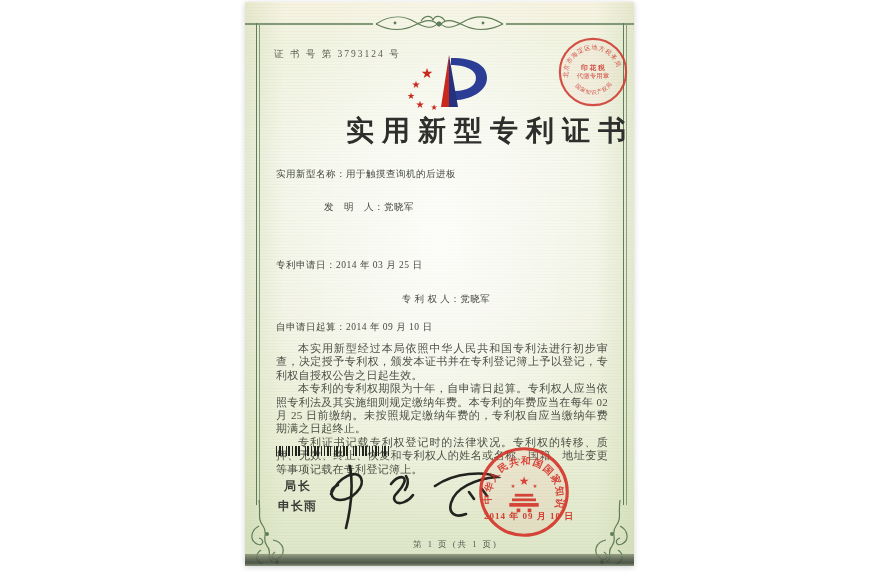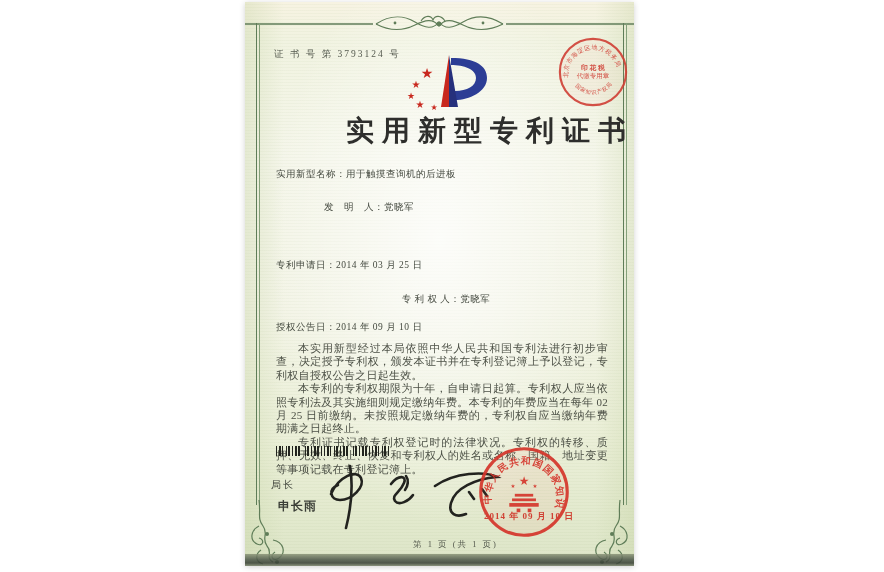--- a/index.html
+++ b/index.html
@@ -71,21 +71,21 @@
   .paras p { text-indent:2em; letter-spacing:0.3px; }
 
   
   .barcode {
     position:absolute; left:31px; top:444px; width:113px; height:10px;
     background:repeating-linear-gradient(90deg,
       #23251f 0px, #23251f 1.4px, transparent 1.4px, transparent 2.6px,
       #23251f 2.6px, #23251f 4.6px, transparent 4.6px, transparent 6.4px,
       #23251f 6.4px, #23251f 7.2px, transparent 7.2px, transparent 9.6px);
   }
-  .issuer-title { position:absolute; left:26px; top:476px; font-size:10px; font-weight:400; color:#3b3f37; letter-spacing:2px; }
+  .issuer-title { position:absolute; left:39px; top:476px; font-size:12px; font-weight:700; color:#3b3f37; letter-spacing:2px; }
   .issuer-name  { position:absolute; left:33px; top:496px; font-size:12px; font-weight:700; color:#3b3f37; letter-spacing:1px; }
   .signature { position:absolute; left:58px; top:452px; width:215px; height:80px; }
 
   .seal { position:absolute; left:233px; top:444px; width:92px; height:92px; opacity:0.92; }
   .seal-date {
     position:absolute; left:222px; top:508px; width:124px; text-align:center;
     font-size:9px; color:#d04033; letter-spacing:1px; font-weight:700; white-space:nowrap;
   }
   .page-footer {
     position:absolute; left:0; top:537px; width:421px; text-align:center;
@@ -174,21 +174,21 @@
     <div class="field f1">
       <span class="lbl">发　明　人：</span><span class="val">党晓军</span>
     </div>
     <div class="field f3">
       <span class="lbl">专利申请日：</span><span class="val">2014 年 03 月 25 日</span>
     </div>
     <div class="field f4">
       <span class="lbl">专 利 权 人：</span><span class="val">党晓军</span>
     </div>
     <div class="field f5">
-      <span class="lbl">授权公告日：</span><span class="val">2014 年 09 月 10 日</span>
+      <span class="lbl">自申请日起算：</span><span class="val">2014 年 09 月 10 日</span>
     </div>
 
     <div class="paras">
       <p>本实用新型经过本局依照中华人民共和国专利法进行初步审查，决定授予专利权，颁发本证书并在专利登记簿上予以登记，专利权自授权公告之日起生效。</p>
       <p>本专利的专利权期限为十年，自申请日起算。专利权人应当依照专利法及其实施细则规定缴纳年费。本专利的年费应当在每年 02 月 25 日前缴纳。未按照规定缴纳年费的，专利权自应当缴纳年费期满之日起终止。</p>
       <p>专利证书记载专利权登记时的法律状况。专利权的转移、质押、无效、终止、恢复和专利权人的姓名或名称、国籍、地址变更等事项记载在专利登记簿上。</p>
     </div>
 
     <div class="barcode"></div>
 

